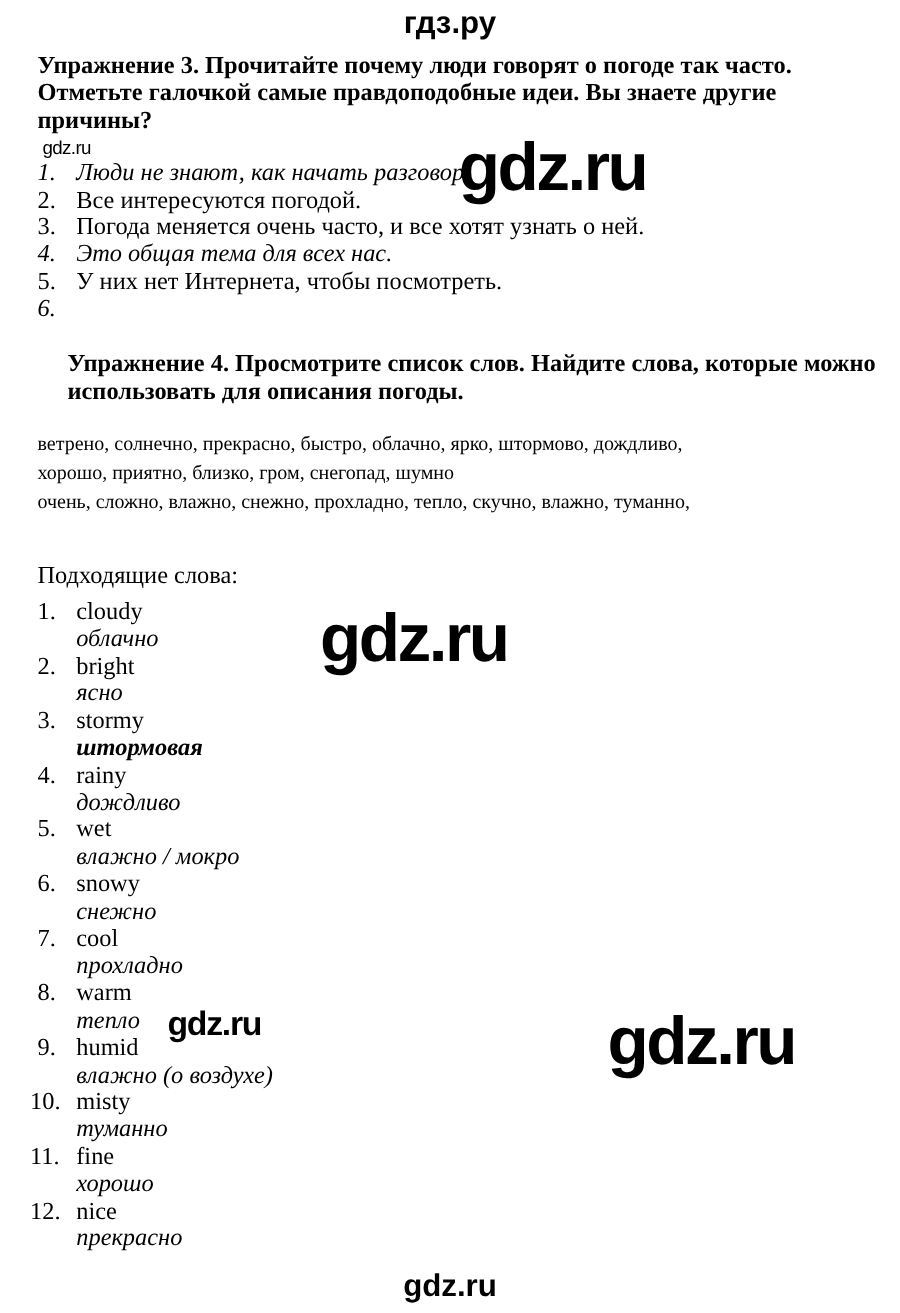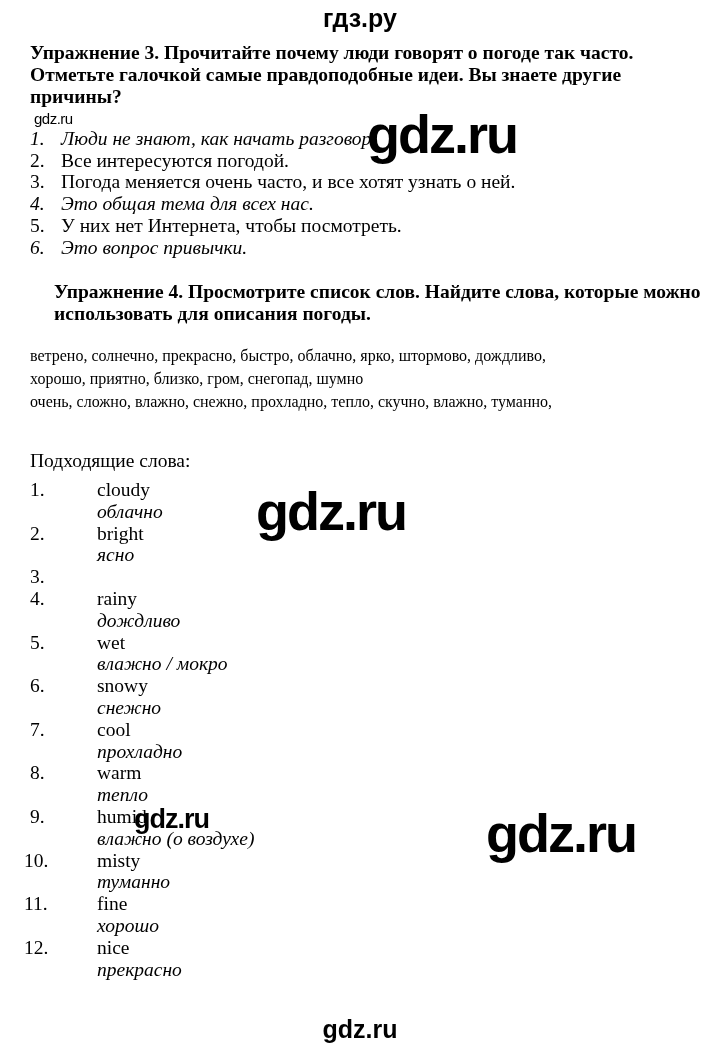--- a/index.html
+++ b/index.html
@@ -33,21 +33,21 @@
   }
   .list1 { top: 128px; left: 30px; line-height: 21.7px; }
   .list1 .row { display: flex; }
   .num { flex: 0 0 31px; }
   .num.wide { margin-left: -6px; flex-basis: 37px; }
   .txt, .word, .trans { white-space: nowrap; }
   .row.it { font-style: italic; }
 
   .list2 { top: 479px; left: 30px; line-height: 21.8px; }
   .list2 .item { display: flex; }
-  .list2 .content { display: flex; flex-direction: column; margin-left: 36px; }
+  .list2 .content { display: flex; flex-direction: column; }
   .trans { font-style: italic; }
   .trans.b { font-weight: bold; }
 
   
   .word-bank {
     position: absolute; top: 344px; left: 30px;
     font-size: 16px; line-height: 23.2px; white-space: nowrap;
   }
   .matching-label {
     position: absolute; top: 434px; left: 30px;
@@ -103,21 +103,20 @@
     <li class="row it">
       <span class="num">4.</span>
       <span class="txt">Это общая тема для всех нас.</span>
     </li>
     <li class="row">
       <span class="num">5.</span>
       <span class="txt">У них нет Интернета, чтобы посмотреть.</span>
     </li>
     <li class="row it">
       <span class="num">6.</span>
-      <span class="txt">Это вопрос привычки.</span>
     </li>
   </ol>
 
   <div class="heading ex4-heading">
     <div class="line">Упражнение 4. Просмотрите список слов. Найдите слова, которые можно</div>
     <div class="line">использовать для описания погоды.</div>
   </div>
 
   <div class="word-bank">
     <div class="line">ветрено, солнечно, прекрасно, быстро, облачно, ярко, штормово, дождливо,</div>
@@ -139,20 +138,24 @@
     </li>
     <li class="item">
       <span class="num">2.</span>
       <span class="content">
         <span class="word">bright</span>
         <span class="trans">ясно</span>
       </span>
     </li>
     <li class="item">
       <span class="num">3.</span>
+      <span class="content">
+        <span class="word">stormy</span>
+        <span class="trans b">штормовая</span>
+      </span>
     </li>
     <li class="item">
       <span class="num">4.</span>
       <span class="content">
         <span class="word">rainy</span>
         <span class="trans">дождливо</span>
       </span>
     </li>
     <li class="item">
       <span class="num">5.</span>

